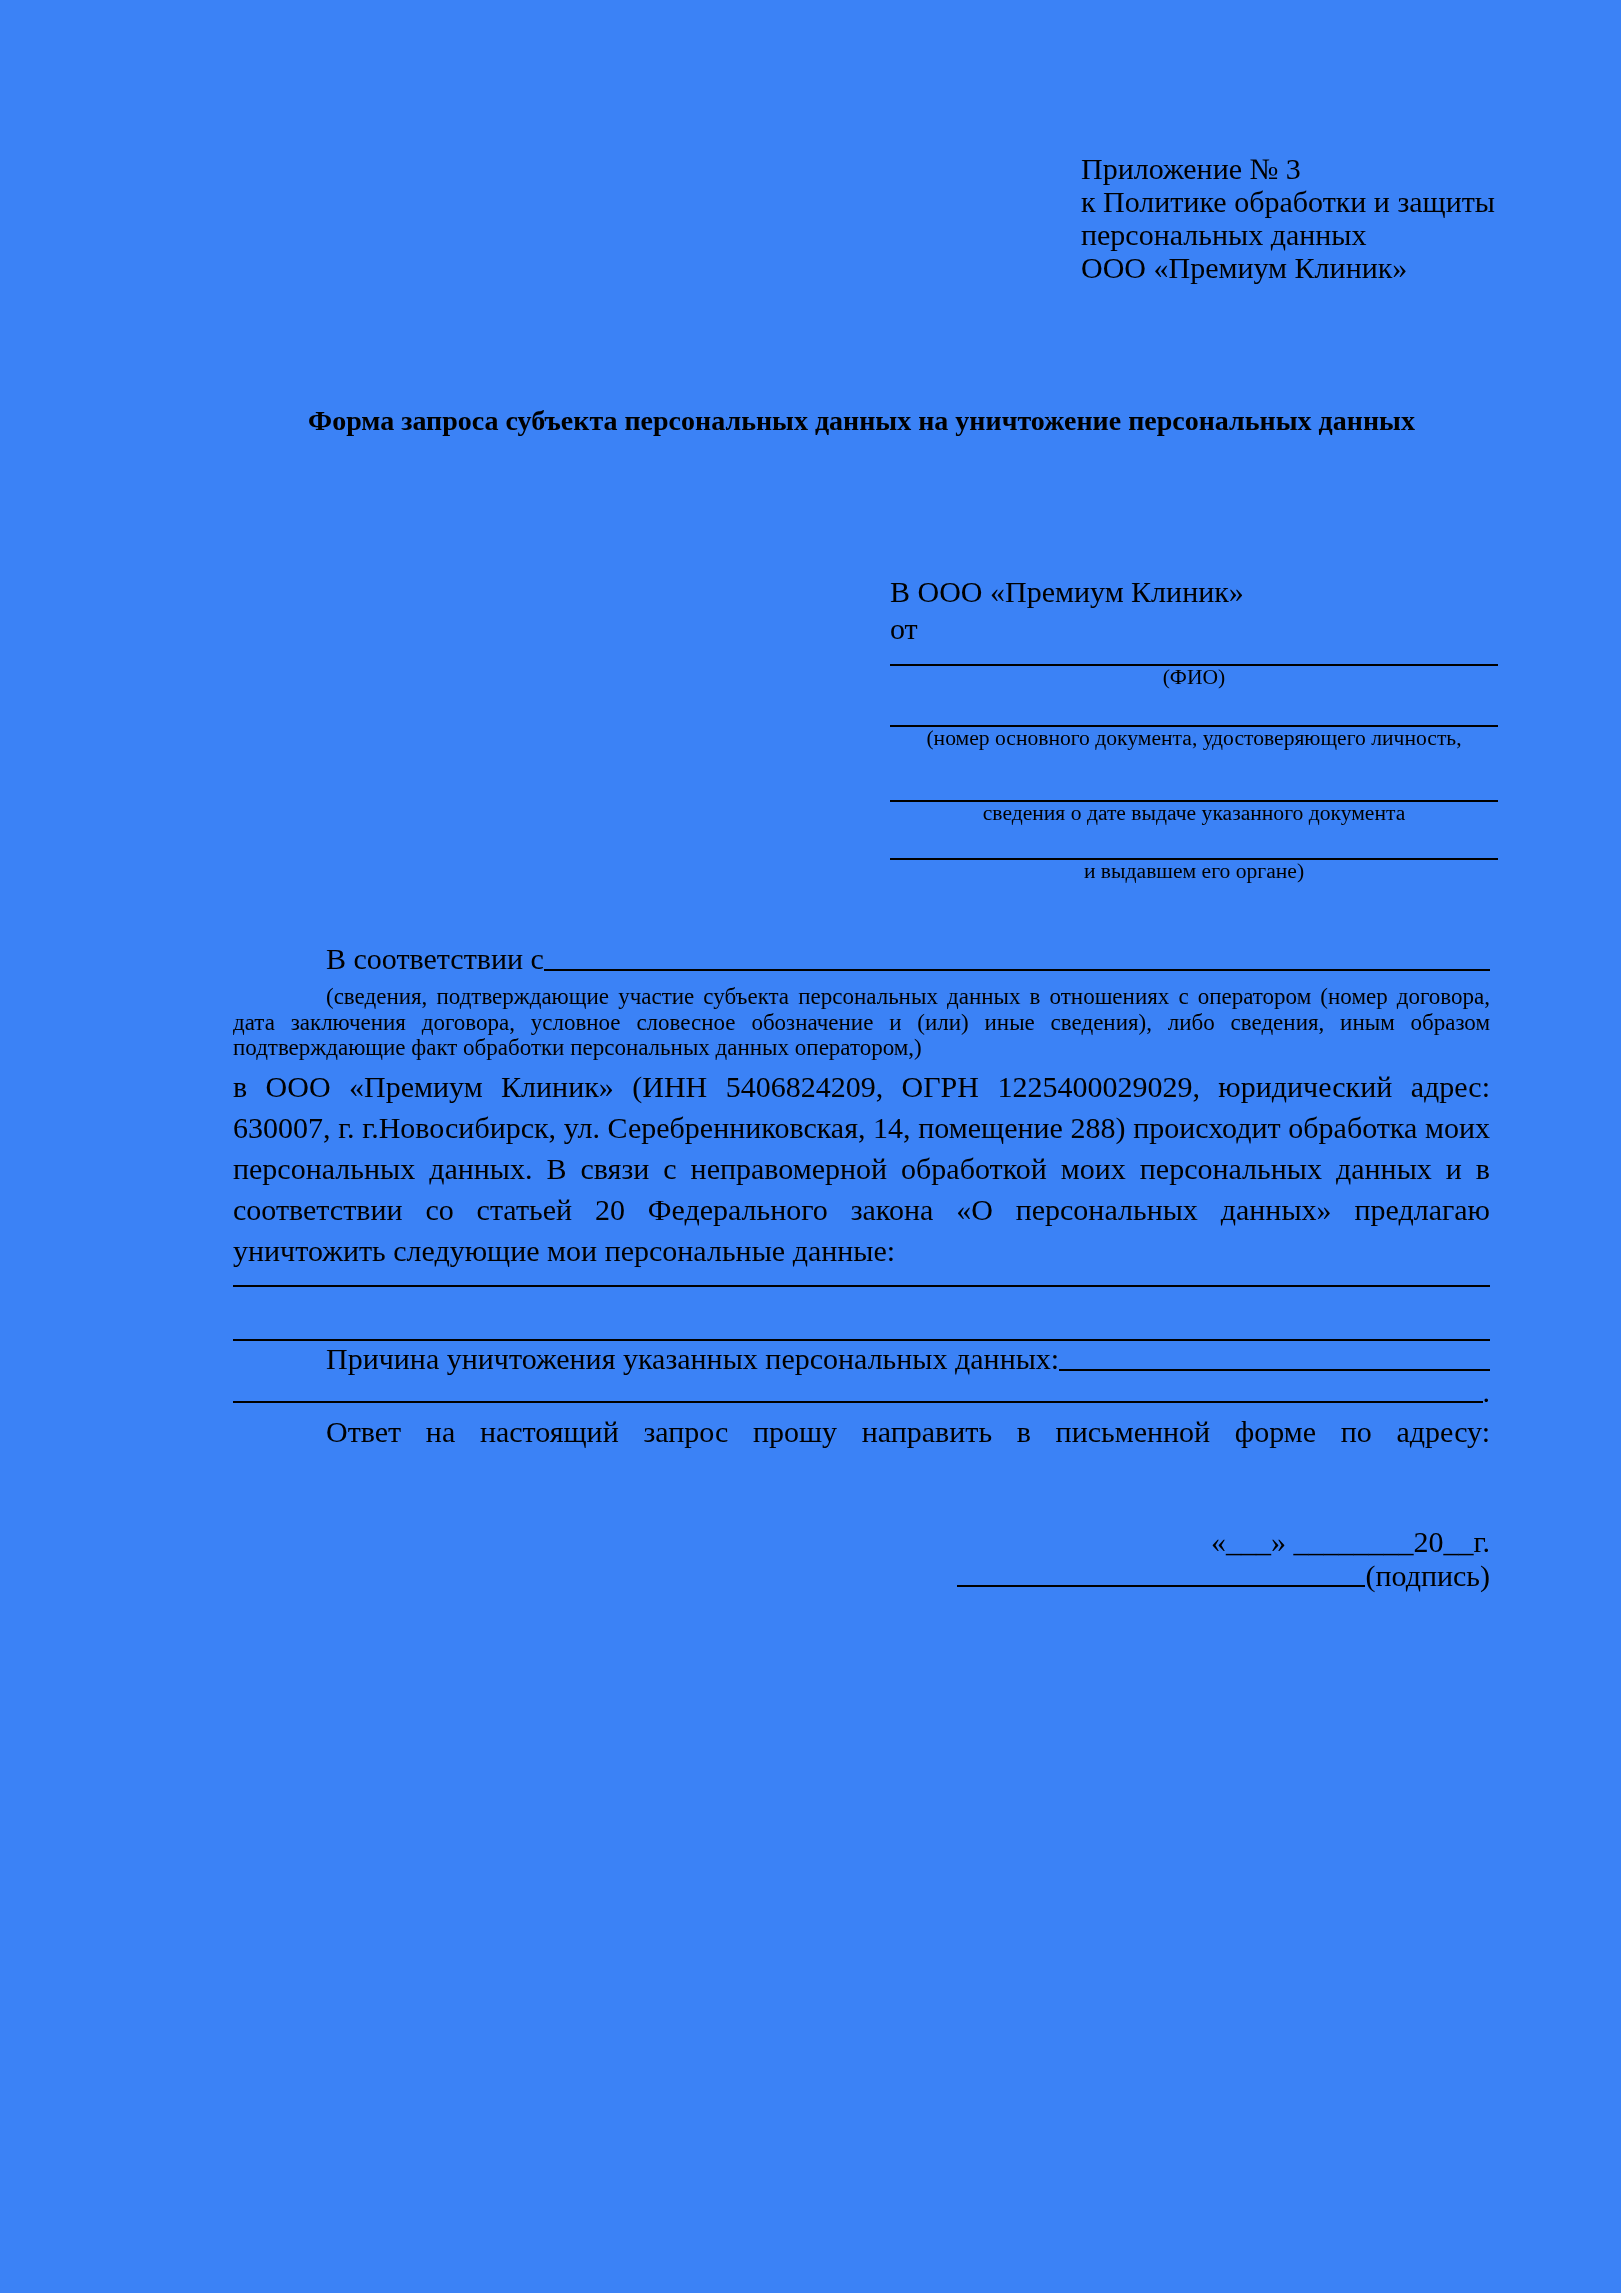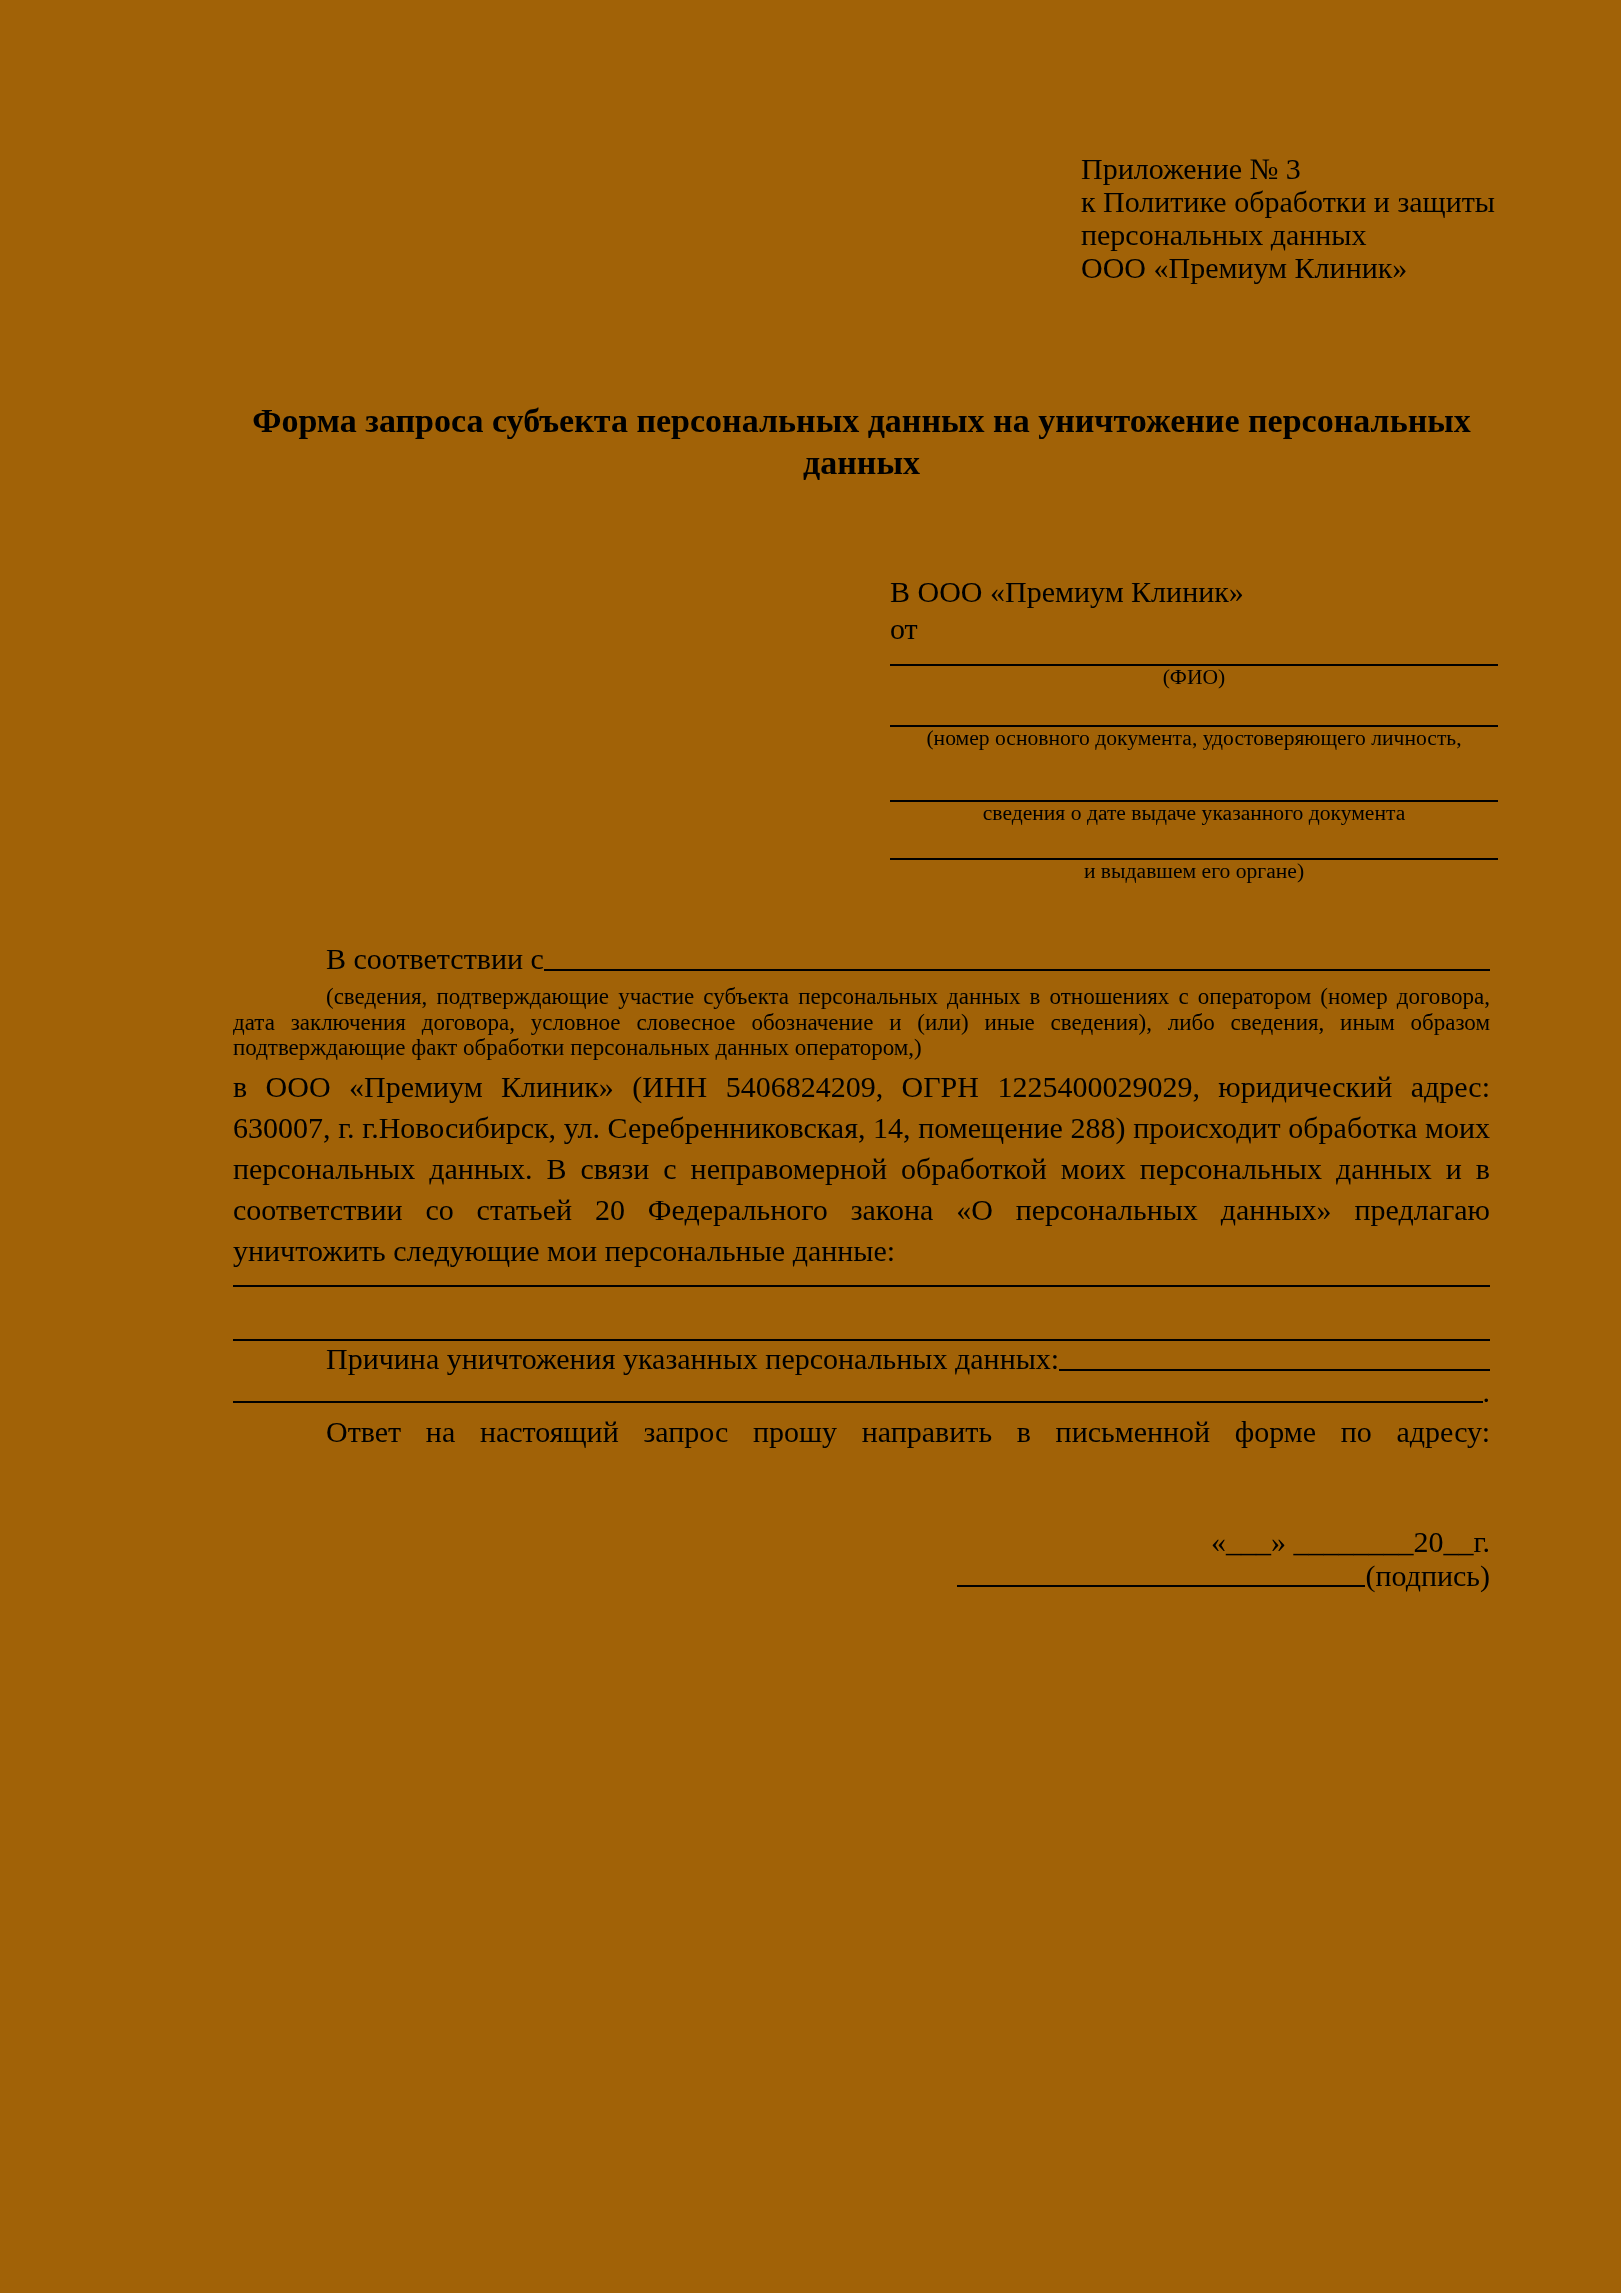--- a/index.html
+++ b/index.html
@@ -1,29 +1,29 @@
 <!DOCTYPE html>
 <html lang="ru"><head>
 <meta charset="utf-8">
 <style>
   html,body{margin:0;padding:0;background:#e8e8e8;}
   .page{
     position:relative;
     width:1621px;height:2294px;
-    background:#a16207;
+    background:#3b82f6;
     color:#000;
     font-family:"Liberation Serif","DejaVu Serif",serif;
     overflow:hidden;
     margin:0 auto;
   }
   
   .header-block{position:absolute;left:1081px;top:152px;font-size:30px;line-height:33px;}
   
   .title{position:absolute;left:233px;top:400px;width:1257px;margin:0;
-         text-align:center;font-size:34px;line-height:42px;font-weight:bold;}
+         text-align:center;font-size:28px;line-height:42px;font-weight:bold;}
   
   .addressee{position:absolute;left:890px;top:573px;width:608px;font-size:30px;}
   .addressee .txt{line-height:37px;}
   .ul1{height:16.7px;border-bottom:2.9px solid #000;}
   .ul2{height:36px;border-bottom:2.9px solid #000;}
   .ul3{height:49px;border-bottom:2.9px solid #000;}
   .ul4{height:33px;border-bottom:2.9px solid #000;}
   .caption{font-size:21.6px;line-height:23.5px;text-align:center;}
   
   .body-block{position:absolute;left:233px;top:943px;width:1257px;font-size:30px;}

